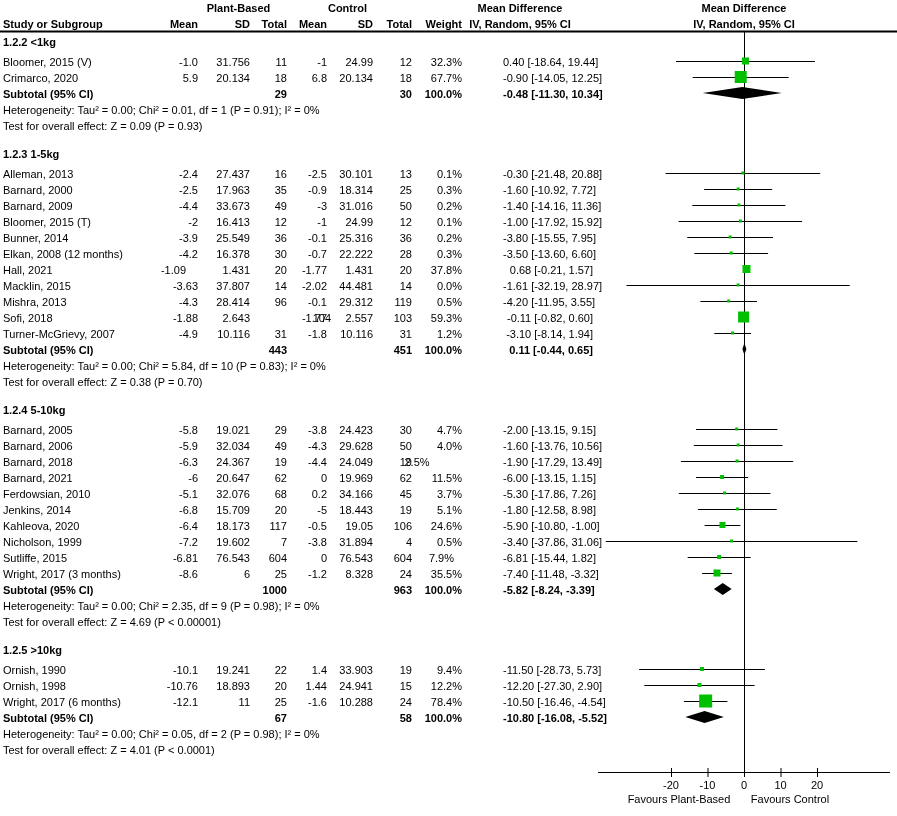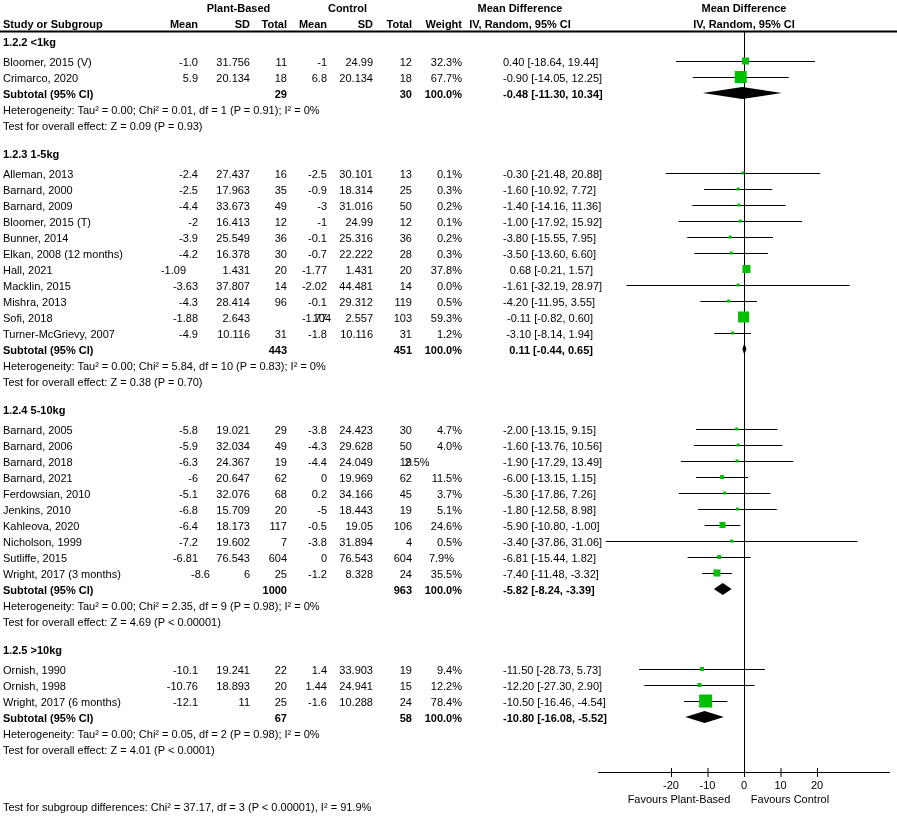--- a/index.html
+++ b/index.html
@@ -205,21 +205,21 @@
       <div class="cell r" style="top: 471px; left: 503px; width: 90px;">-6.00 [-13.15, 1.15]</div>
       <div class="cell " style="top: 487px; left: 3px;">Ferdowsian, 2010</div>
       <div class="cell r" style="top: 487px; left: 108px; width: 90px;">-5.1</div>
       <div class="cell r" style="top: 487px; left: 160px; width: 90px;">32.076</div>
       <div class="cell r" style="top: 487px; left: 197px; width: 90px;">68</div>
       <div class="cell r" style="top: 487px; left: 237px; width: 90px;">0.2</div>
       <div class="cell r" style="top: 487px; left: 283px; width: 90px;">34.166</div>
       <div class="cell r" style="top: 487px; left: 322px; width: 90px;">45</div>
       <div class="cell r" style="top: 487px; left: 372px; width: 90px;">3.7%</div>
       <div class="cell r" style="top: 487px; left: 503px; width: 90px;">-5.30 [-17.86, 7.26]</div>
-      <div class="cell " style="top: 503px; left: 3px;">Jenkins, 2010</div>
+      <div class="cell " style="top: 503px; left: 3px;">Jenkins, 2014</div>
       <div class="cell r" style="top: 503px; left: 108px; width: 90px;">-6.8</div>
       <div class="cell r" style="top: 503px; left: 160px; width: 90px;">15.709</div>
       <div class="cell r" style="top: 503px; left: 197px; width: 90px;">20</div>
       <div class="cell r" style="top: 503px; left: 237px; width: 90px;">-5</div>
       <div class="cell r" style="top: 503px; left: 283px; width: 90px;">18.443</div>
       <div class="cell r" style="top: 503px; left: 322px; width: 90px;">19</div>
       <div class="cell r" style="top: 503px; left: 372px; width: 90px;">5.1%</div>
       <div class="cell r" style="top: 503px; left: 503px; width: 90px;">-1.80 [-12.58, 8.98]</div>
       <div class="cell " style="top: 519px; left: 3px;">Kahleova, 2020</div>
       <div class="cell r" style="top: 519px; left: 108px; width: 90px;">-6.4</div>
@@ -242,21 +242,21 @@
       <div class="cell " style="top: 551px; left: 3px;">Sutliffe, 2015</div>
       <div class="cell r" style="top: 551px; left: 108px; width: 90px;">-6.81</div>
       <div class="cell r" style="top: 551px; left: 160px; width: 90px;">76.543</div>
       <div class="cell r" style="top: 551px; left: 197px; width: 90px;">604</div>
       <div class="cell r" style="top: 551px; left: 237px; width: 90px;">0</div>
       <div class="cell r" style="top: 551px; left: 283px; width: 90px;">76.543</div>
       <div class="cell r" style="top: 551px; left: 322px; width: 90px;">604</div>
       <div class="cell r" style="top: 551px; left: 364px; width: 90px;">7.9%</div>
       <div class="cell r" style="top: 551px; left: 503px; width: 90px;">-6.81 [-15.44, 1.82]</div>
       <div class="cell " style="top: 567px; left: 3px;">Wright, 2017 (3 months)</div>
-      <div class="cell r" style="top: 567px; left: 108px; width: 90px; padding-left: 12px;">-8.6</div>
+      <div class="cell r" style="top: 567px; left: 108px; width: 90px;">-8.6</div>
       <div class="cell r" style="top: 567px; left: 160px; width: 90px;">6</div>
       <div class="cell r" style="top: 567px; left: 197px; width: 90px;">25</div>
       <div class="cell r" style="top: 567px; left: 237px; width: 90px;">-1.2</div>
       <div class="cell r" style="top: 567px; left: 283px; width: 90px;">8.328</div>
       <div class="cell r" style="top: 567px; left: 322px; width: 90px;">24</div>
       <div class="cell r" style="top: 567px; left: 372px; width: 90px;">35.5%</div>
       <div class="cell r" style="top: 567px; left: 503px; width: 90px;">-7.40 [-11.48, -3.32]</div>
       <div class="cell b" style="top: 583px; left: 3px;">Subtotal (95% CI)</div>
       <div class="cell r b" style="top: 583px; left: 197px; width: 90px;">1000</div>
       <div class="cell r b" style="top: 583px; left: 322px; width: 90px;">963</div>
@@ -372,14 +372,13 @@
       <div class="cell ctr" style="top: 778px; left: 651px; width: 40px;">-20</div>
       <div class="cell ctr" style="top: 778px; left: 687.5px; width: 40px;">-10</div>
       <div class="cell ctr" style="top: 778px; left: 724px; width: 40px;">0</div>
       <div class="cell ctr" style="top: 778px; left: 760.5px; width: 40px;">10</div>
       <div class="cell ctr" style="top: 778px; left: 797px; width: 40px;">20</div>
     </div>
 
   <div class="cell ctr" style="top:792px;left:594px;width:170px;">Favours Plant-Based</div>
   <div class="cell ctr" style="top:792px;left:705px;width:170px;">Favours Control</div>
 
-  <div class="cell" style="top:800px;left:3px;">Test for subgroup differences: Chi² = 37.17, df = 3 (P &lt; 0.00001), I² = 91.9%</div>
 </div>
 
 </body></html>

